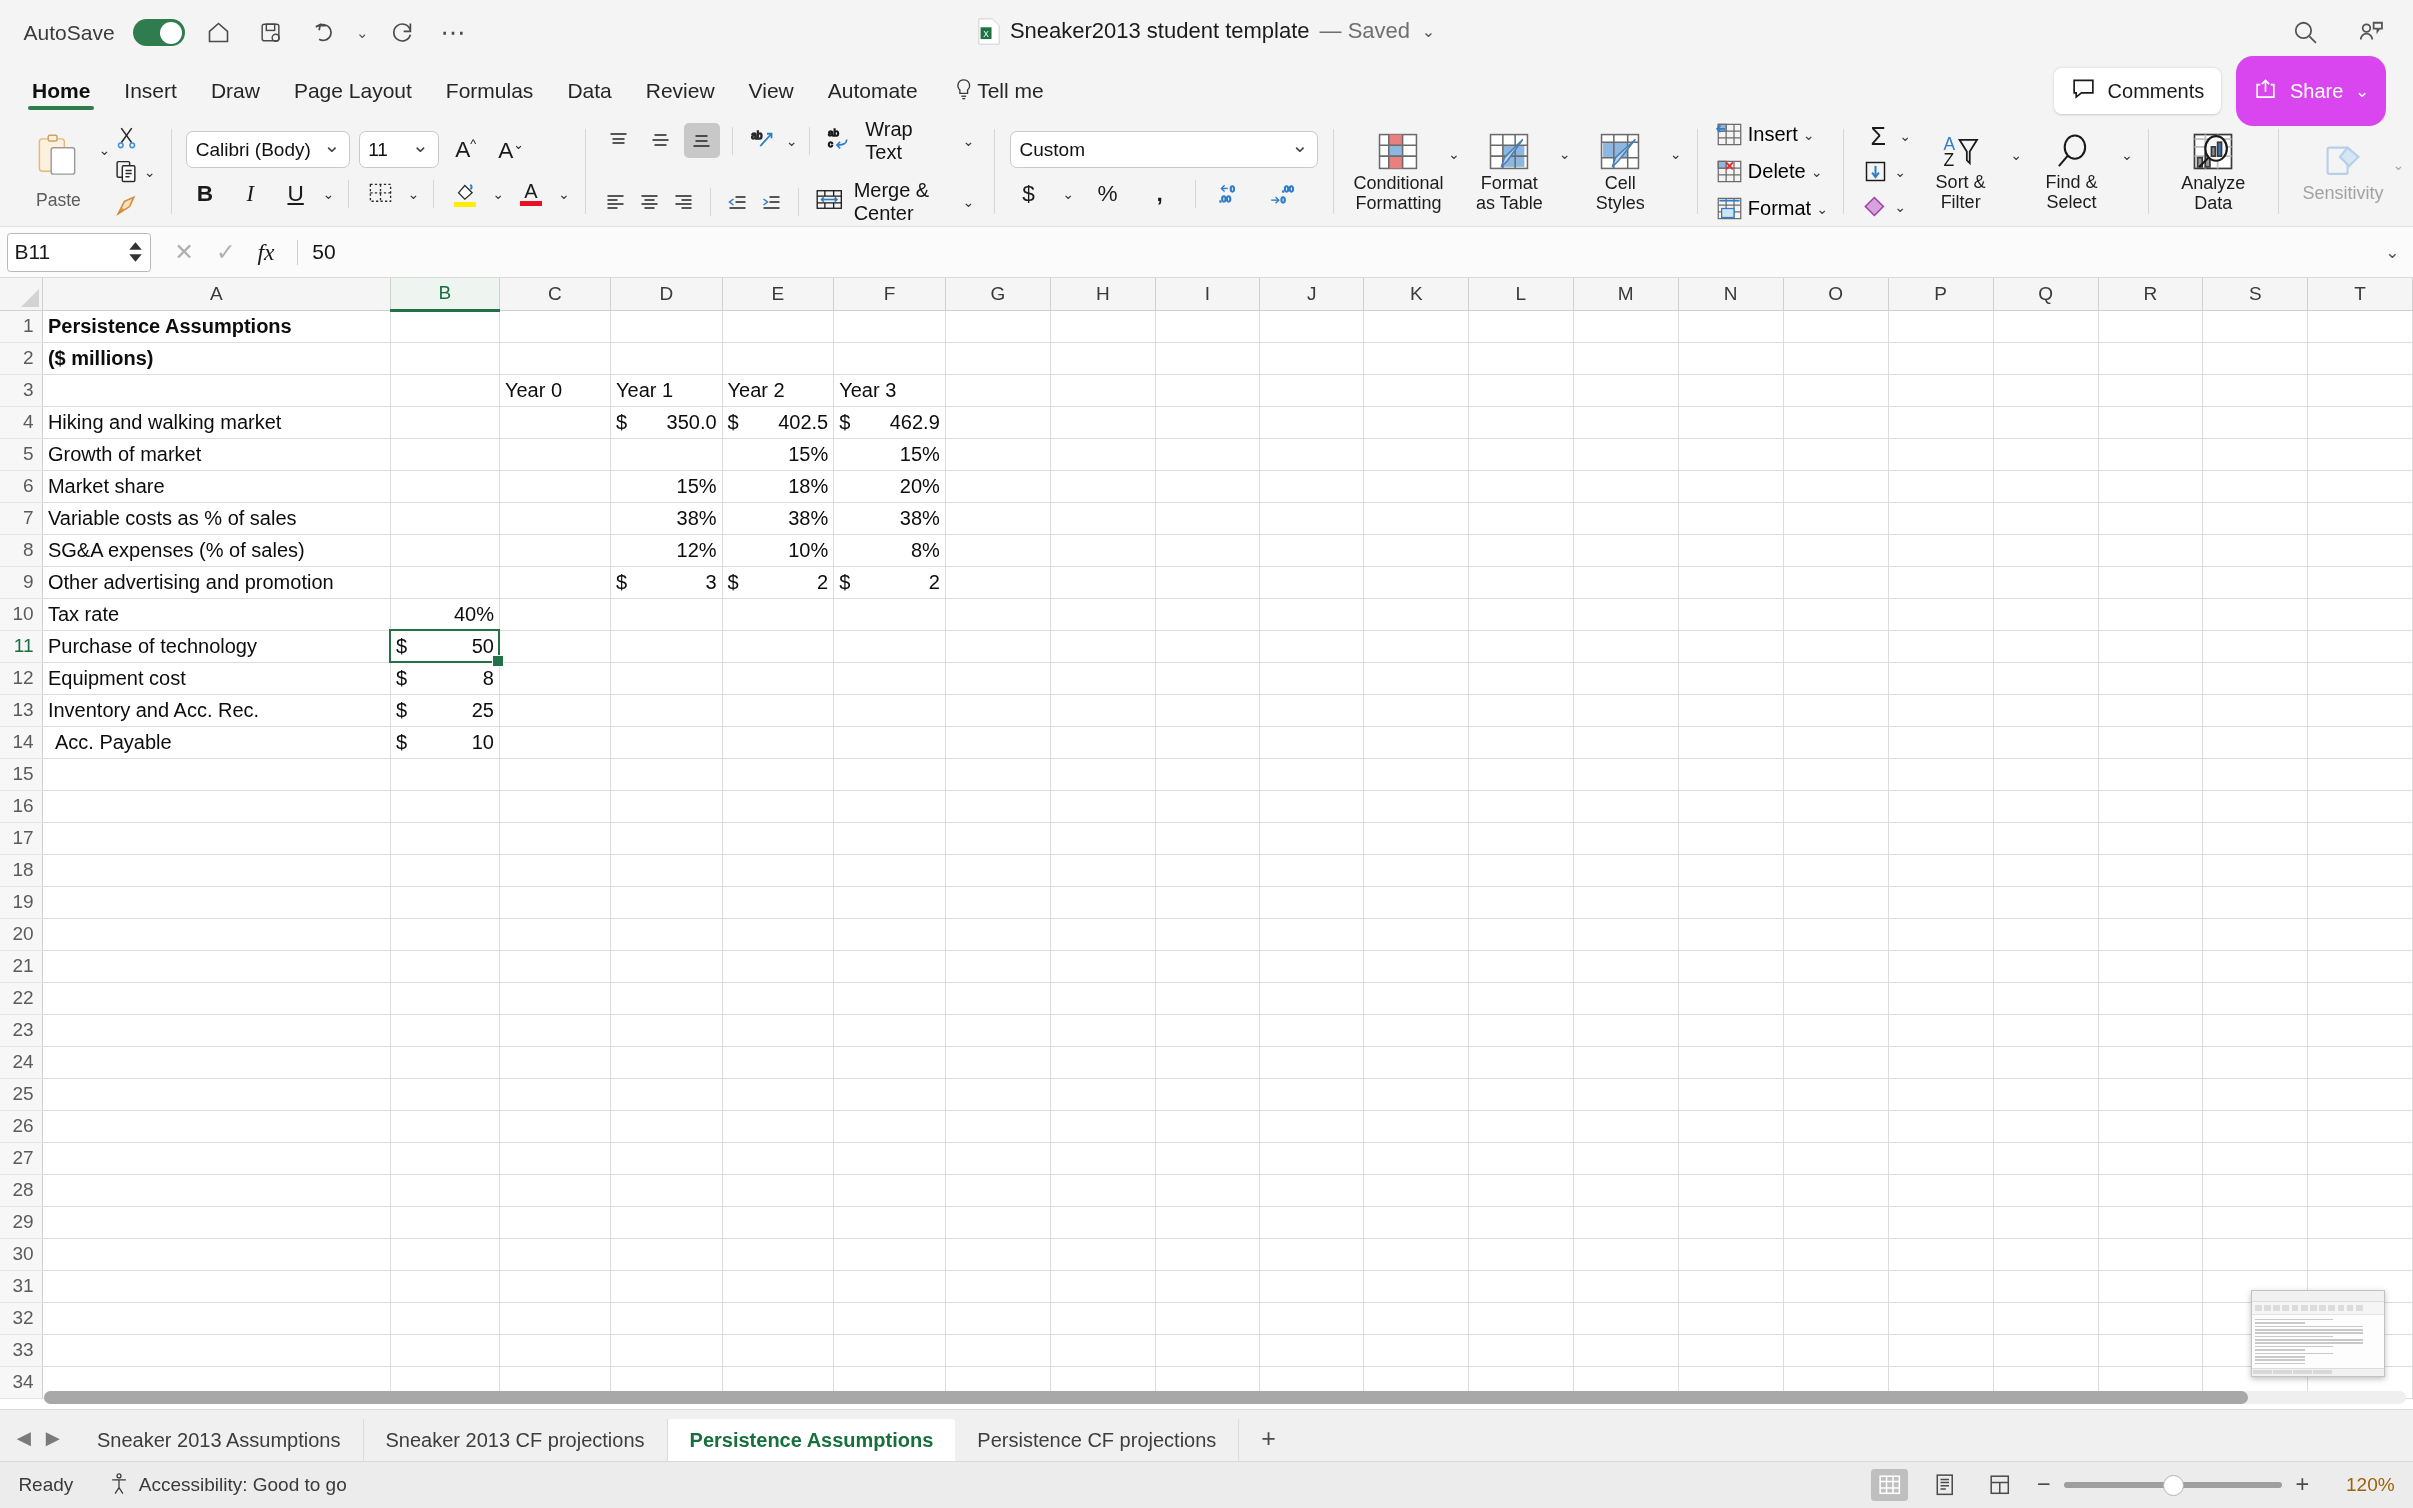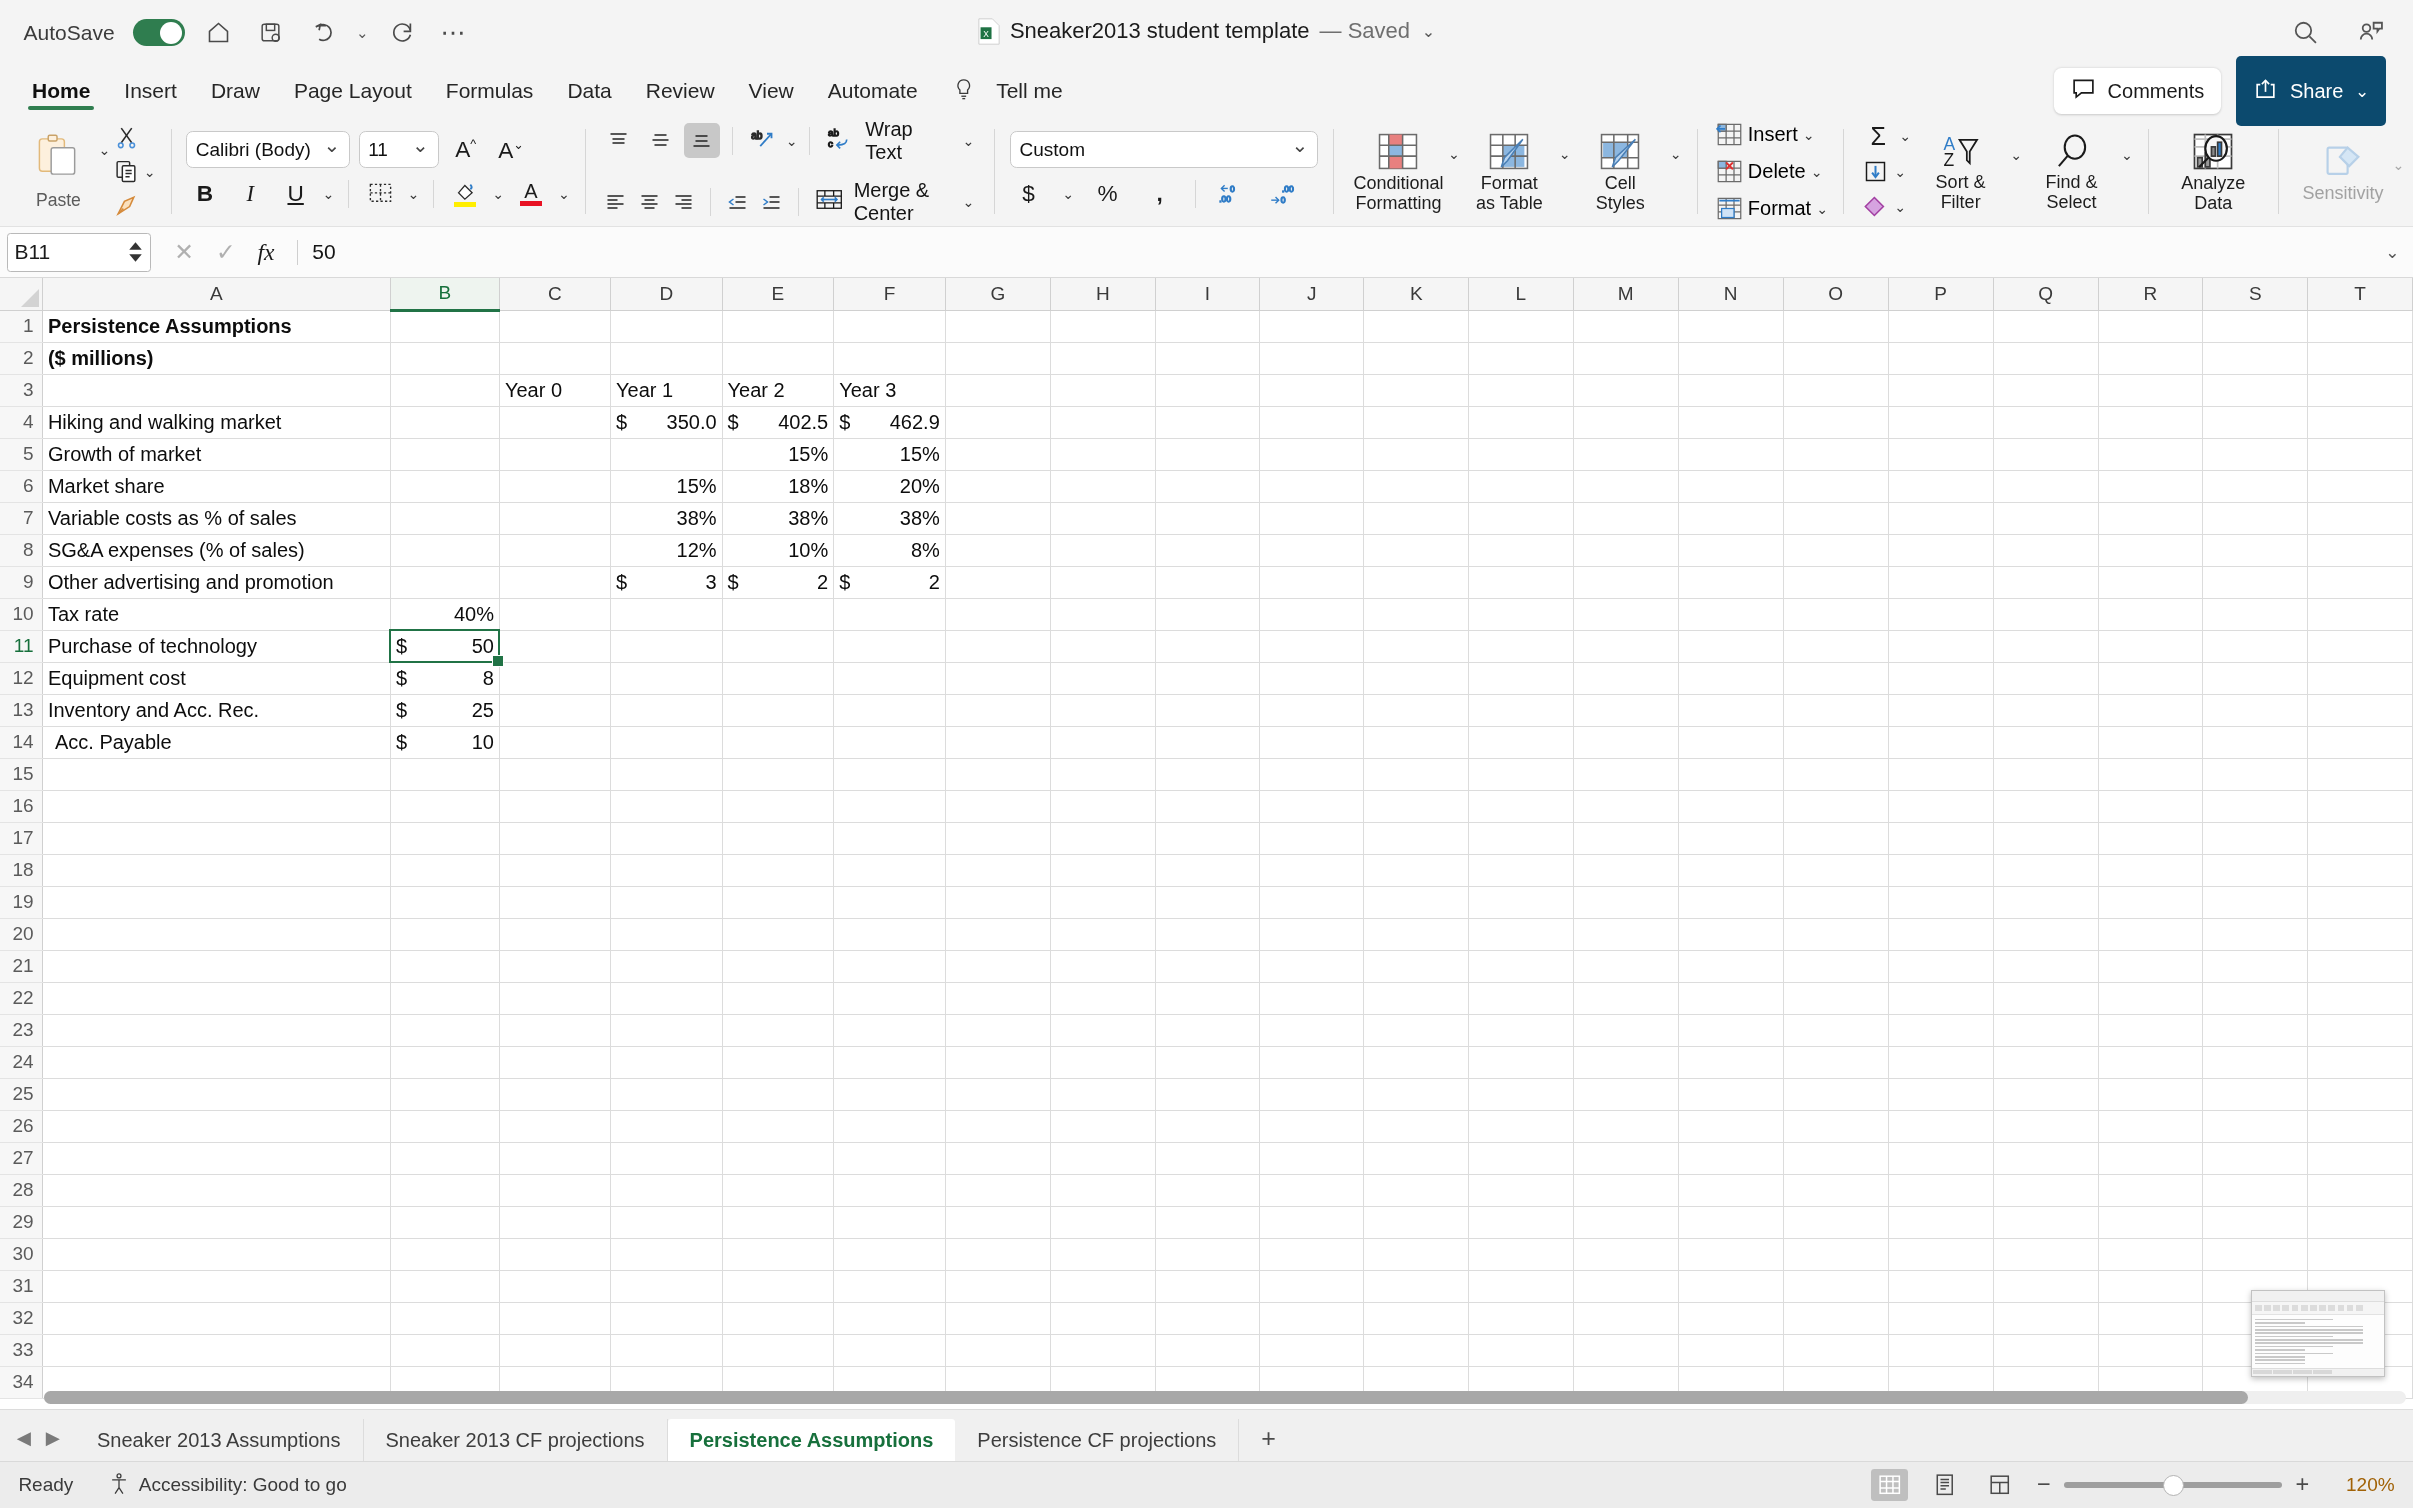--- a/index.html
+++ b/index.html
@@ -29,25 +29,25 @@
   .title-text { font-size:22px; color:#1b1b1b; }
   .title-saved { font-size:22px; color:#6f6f6f; }
   .title-chev { font-size:16px; color:#5a5a5a; margin-left:1.7px; }
   .title-right { margin-left:auto; display:flex; align-items:center; gap:28.5px; }
 
   
   .tabstrip { height:52px; flex:0 0 52px; display:flex; align-items:center; padding:0 15px; position:relative; }
   .rtab { position:relative; font-size:21px; color:#262626; padding:0 17px; height:52px; display:flex; align-items:center; cursor:pointer; }
   .rtab.active { color:#0f0f0f; font-weight:bold; }
   .rtab.active::after { content:""; position:absolute; left:13.4px; right:13.4px; bottom:6.7px; height:4.2px; border-radius:2.5px; background:#2f7d4f; }
-  .tellme { display:flex; align-items:center; gap:21px; padding-left:17px; cursor:pointer; }
+  .tellme { display:flex; align-items:center; gap:2px; padding-left:17px; cursor:pointer; }
   .tabstrip-right { margin-left:auto; display:flex; align-items:center; gap:15px; padding-right:11.7px; }
   .btn-comments { display:flex; align-items:center; gap:11.7px; background:#fff; border-radius:7.5px; padding:8.4px 17px; font-size:20px; color:#1b1b1b;
       box-shadow:0 0.8px 2.5px rgba(0,0,0,.18); cursor:pointer; }
-  .btn-share { display:flex; align-items:center; gap:11.7px; background:#0c4a6e; color:#fff; border-radius:5px; padding:21px 17px; font-size:20px; cursor:pointer; }
+  .btn-share { display:flex; align-items:center; gap:11.7px; background:#d946ef; color:#fff; border-radius:17px; padding:21px 17px; font-size:20px; cursor:pointer; }
 
   
   .ribbon { height:109px; flex:0 0 109px; display:flex; align-items:stretch; padding:0 8.4px; background:#f4f4f4; }
   .rgroup { display:flex; align-items:center; padding:0 10px; }
   .rsep { width:0.8px; background:#d6d6d6; margin:11.7px 5px; flex:0 0 0.8px; }
   .paste-wrap { display:flex; flex-direction:column; align-items:center; justify-content:center; width:80px; cursor:pointer; }
   .paste-label { font-size:17.6px; color:#5b5b5b; margin-top:10px; }
   .stack3 { display:flex; flex-direction:column; justify-content:center; gap:1.7px; margin-left:3.4px; }
   .mini-row { display:flex; align-items:center; gap:5px; height:32px; cursor:pointer; }
 

